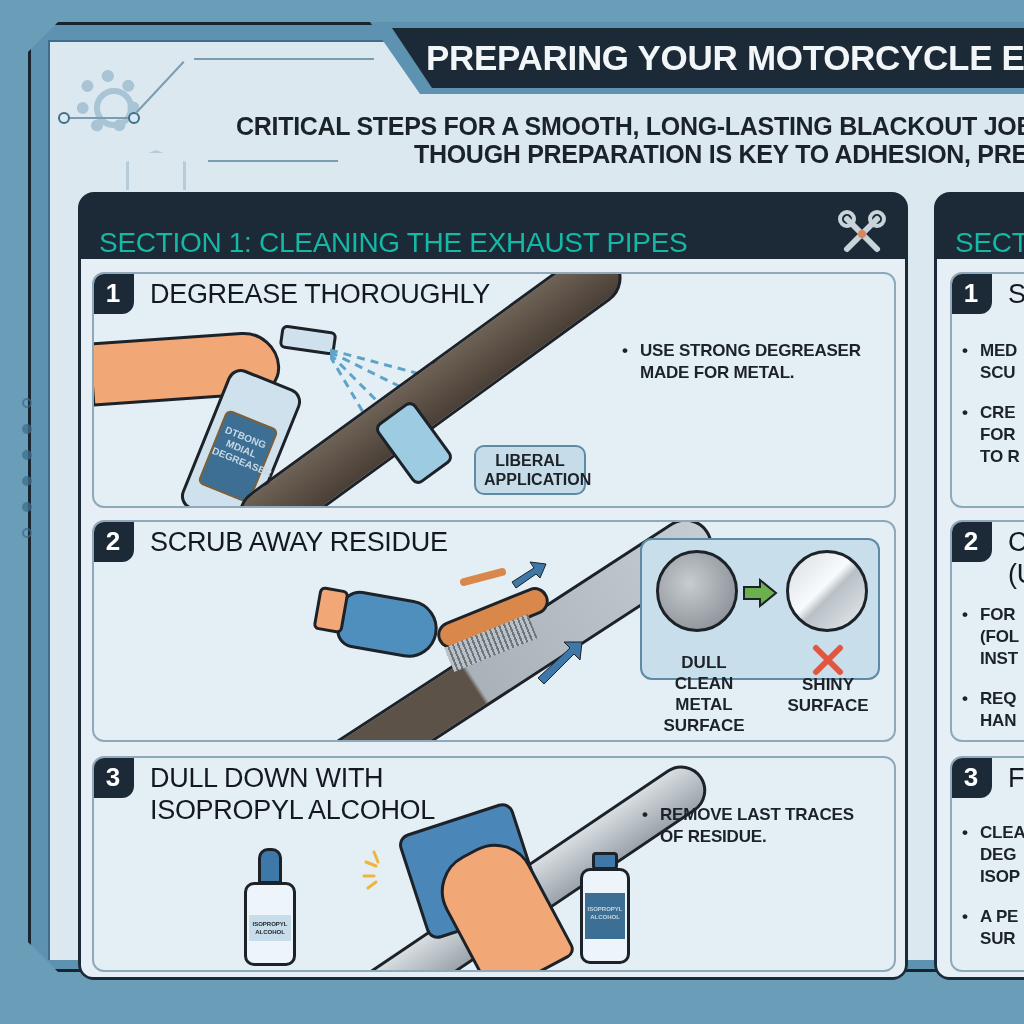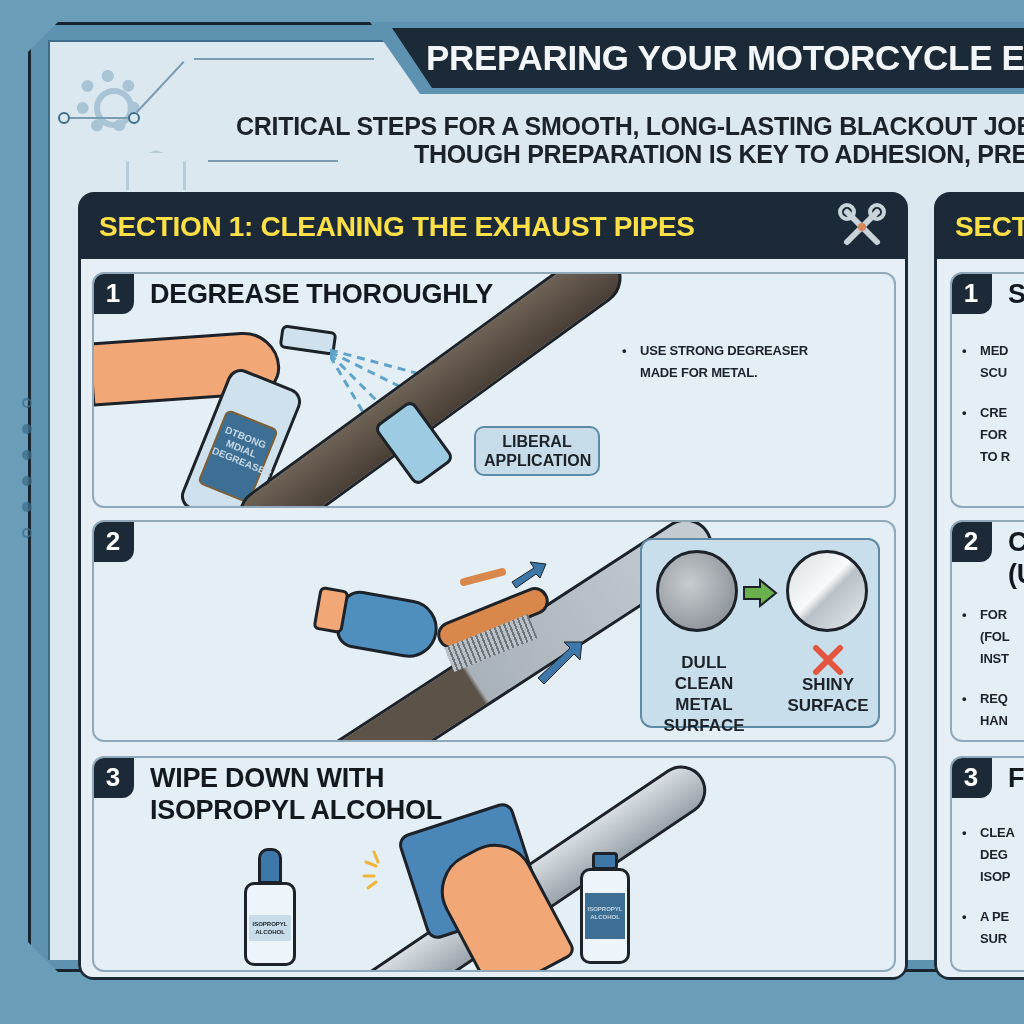--- a/index.html
+++ b/index.html
@@ -60,43 +60,43 @@
   }
   .subtitle div:first-child { text-align: left; padding-left: 36px; }
   .subtitle div:last-child { text-align: left; padding-left: 214px; }
 
   
   .section {
     position: absolute; background: #1b2a36;
     border-radius: 16px; padding: 3px;
   }
   .section-head {
-    height: 64px; display: flex; align-items: center; padding: 0 18px;
-    color: #fde047; font-size: 28px; font-weight: 700; justify-content: space-between;
+    height: 64px; display: flex; align-items: flex-end; padding: 0 18px;
+    color: #14b8a6; font-size: 28px; font-weight: 400; justify-content: space-between;
     letter-spacing: -0.3px;
   }
   .section-body {
     background: #e6eff5; border-radius: 0 0 12px 12px; position: absolute;
     left: 3px; right: 3px; top: 67px; bottom: 3px;
   }
 
   .step {
     position: absolute; background: #e4eef5; border: 2px solid #90a9ba; border-radius: 12px; overflow: hidden;
   }
   .step-num {
     position: absolute; left: -2px; top: -2px; width: 42px; height: 42px;
     background: #1b2a36; color: #fff; font-size: 26px; font-weight: 700;
     display: flex; align-items: center; justify-content: center;
     border-radius: 10px 0 12px 0;
   }
   .step-title {
-    position: absolute; left: 56px; top: 4px; font-size: 27px; font-weight: 700; line-height: 32px; color: #14191e;
+    position: absolute; left: 56px; top: 4px; font-size: 27px; font-weight: 400; line-height: 32px; color: #14191e;
     white-space: nowrap; letter-spacing: -0.3px;
   }
-  .bullets { position: absolute; list-style: none; font-size: 13px; font-weight: 700; line-height: 22px; color: #1c2228; }
+  .bullets { position: absolute; list-style: none; font-size: 17px; font-weight: 700; line-height: 22px; color: #1c2228; }
   .bullets li { position: relative; padding-left: 20px; margin-bottom: 18px; white-space: pre-line; letter-spacing: -0.2px; }
   .bullets li::before { content: "•"; position: absolute; left: 2px; top: 0; }
 
   .callout {
     position: absolute; background: #c6dce8; border: 2px solid #5d8aa4; border-radius: 10px;
     font-size: 16px; font-weight: 700; text-align: center; line-height: 19px; color: #1c2228; padding: 4px 8px;
   }
   .compare-box {
     position: absolute; background: #c8dfeb; border: 2px solid #5d8aa4; border-radius: 12px;
   }
@@ -180,69 +180,70 @@
         <ellipse cx="150" cy="20" rx="7" ry="5"></ellipse>
         <ellipse cx="125" cy="45" rx="7" ry="5"></ellipse>
       <ellipse cx="56" cy="90" rx="4" ry="7"></ellipse>
         <ellipse cx="72" cy="80" rx="4" ry="7"></ellipse>
     </g>
   </svg>
 
   <div class="pipe" style="left:150px;top:230px;width:460px;height:56px;background:linear-gradient(#6e6256,#4a3f36);transform:rotate(-36deg);"></div>
   <div style="position:absolute;left:296px;top:132px;width:48px;height:74px;background:#9ccbe2;border:3px solid #1c2228;border-radius:8px;transform:rotate(-36deg);"></div>
 
-  <div class="callout" style="left:380px;top:152px;width:126px;white-space:pre-line;">LIBERAL
+  <div class="callout" style="left:380px;top:171px;width:112px;white-space:pre-line;">LIBERAL
 APPLICATION</div>
 
   <ul class="bullets" style="left:526px;top:66px;">
     <li>USE STRONG DEGREASER
 MADE FOR METAL.</li>
   </ul>
 </div>
 
 <div class="step" style="left:92px;top:520px;width:804px;height:222px;">
   <div class="step-num">2</div>
+  <div class="step-title">SCRUB AWAY RESIDUE</div>
 
 
   <div class="pipe" style="left:220px;top:238px;width:470px;height:54px;background:linear-gradient(90deg,#5c5248 0%,#5c5248 40%,#a9b2b8 41%,#c5cdd3 100%);transform:rotate(-33deg);"></div>
 
   <div style="position:absolute;left:340px;top:82px;width:118px;height:28px;background:#d9874b;border:3px solid #1c2228;border-radius:14px;transform:rotate(-22deg);"></div>
   <div style="position:absolute;left:352px;top:108px;width:90px;height:26px;background:repeating-linear-gradient(90deg,#b9c0c6 0 3px,#6e767c 3px 5px);transform:rotate(-22deg);"></div>
 
   <div style="position:absolute;left:244px;top:74px;width:100px;height:58px;background:#4f8fbd;border:3px solid #1c2228;border-radius:20px 30px 30px 18px;transform:rotate(10deg);"></div>
   <div style="position:absolute;left:222px;top:66px;width:30px;height:44px;background:#f2a876;border:3px solid #1c2228;border-radius:6px;transform:rotate(10deg);"></div>
 
   <svg style="position:absolute;left:360px;top:30px;" width="140" height="140">
     <line x1="10" y1="30" x2="48" y2="20" stroke="#d9874b" stroke-width="8" stroke-linecap="round"></line>
     <path d="M58 30 L80 16 L76 10 L92 12 L86 26 L82 22 L62 36 Z" fill="#3e78a8" stroke="#1c2228" stroke-width="1"></path>
     <path d="M84 126 L116 96 L110 90 L128 90 L126 108 L120 102 L90 132 Z" fill="#3e78a8" stroke="#1c2228" stroke-width="1"></path>
   </svg>
 
-  <div class="compare-box" style="left:546px;top:16px;width:240px;height:190px;">
+  <div class="compare-box" style="left:546px;top:16px;width:240px;height:142px;">
     <div class="metal-disc" style="left:14px;top:10px;background:radial-gradient(circle at 40% 40%,#c7ccd0,#7e858b);"></div>
     <div style="position:absolute;left:102px;top:36px;width:0;height:0;"></div>
     <svg style="position:absolute;left:100px;top:38px;" width="38" height="30">
       <path d="M2 9 H18 V2 L34 15 L18 28 V21 H2 Z" fill="#6ab04c" stroke="#1c2228" stroke-width="2"></path>
     </svg>
     <div class="metal-disc" style="left:144px;top:10px;background:linear-gradient(135deg,#d7dde1 0%,#f8fbfd 45%,#b8c0c6 55%,#e8edf0 100%);"></div>
     <svg style="position:absolute;left:170px;top:104px;" width="32" height="32">
       <path d="M4 4 L28 28 M28 4 L4 28" stroke="#e2553f" stroke-width="6" stroke-linecap="round"></path>
     </svg>
     <div class="compare-label" style="left:2px;top:112px;width:120px;white-space:pre-line;">DULL
 CLEAN METAL
 SURFACE</div>
     <div class="compare-label" style="left:138px;top:134px;width:96px;white-space:pre-line;">SHINY
 SURFACE</div>
   </div>
 </div>
 
 <div class="step" style="left:92px;top:756px;width:804px;height:216px;">
   <div class="step-num">3</div>
   <div class="step-title">
-    <div>WIPE DOWN WITH</div>
+    <div>DULL DOWN WITH</div>
     <div>ISOPROPYL ALCOHOL</div>
   </div>
 
   <div style="position:absolute;left:150px;top:124px;width:52px;height:84px;background:#eef5fa;border:3px solid #1c2228;border-radius:10px;">
     <div style="position:absolute;left:2px;top:30px;width:42px;height:26px;background:#c7dde9;font-size:6px;font-weight:700;text-align:center;line-height:8px;padding-top:5px;white-space:pre-line;">ISOPROPYL
 ALCOHOL</div>
   </div>
   <div style="position:absolute;left:164px;top:90px;width:24px;height:36px;background:#3e78a8;border:3px solid #1c2228;border-radius:10px 10px 2px 2px;"></div>
 
   <div class="pipe" style="left:210px;top:262px;width:480px;height:50px;background:linear-gradient(#d7dde1,#9ba4ab);transform:rotate(-34deg);"></div>
@@ -258,20 +259,22 @@
       </g>
   </svg>
 
   <div style="position:absolute;left:486px;top:110px;width:50px;height:96px;background:#eef5fa;border:3px solid #1c2228;border-radius:10px;">
     <div style="position:absolute;left:2px;top:22px;width:40px;height:46px;background:#3d6f95;color:#c7d8e4;font-size:6px;font-weight:700;text-align:center;line-height:8px;padding-top:12px;white-space:pre-line;">ISOPROPYL
 ALCOHOL</div>
   </div>
   <div style="position:absolute;left:498px;top:94px;width:26px;height:18px;background:#3e78a8;border:3px solid #1c2228;border-radius:4px;"></div>
 
   <ul class="bullets" style="left:546px;top:46px;">
+    <li>REMOVE LAST TRACES
+OF RESIDUE.</li>
   </ul>
 </div>
 
 <div class="section" style="left:934px;top:192px;width:120px;height:788px;">
   <div class="section-head">
     <span>SECT</span>
   </div>
   <div class="section-body"></div>
 </div>
 

